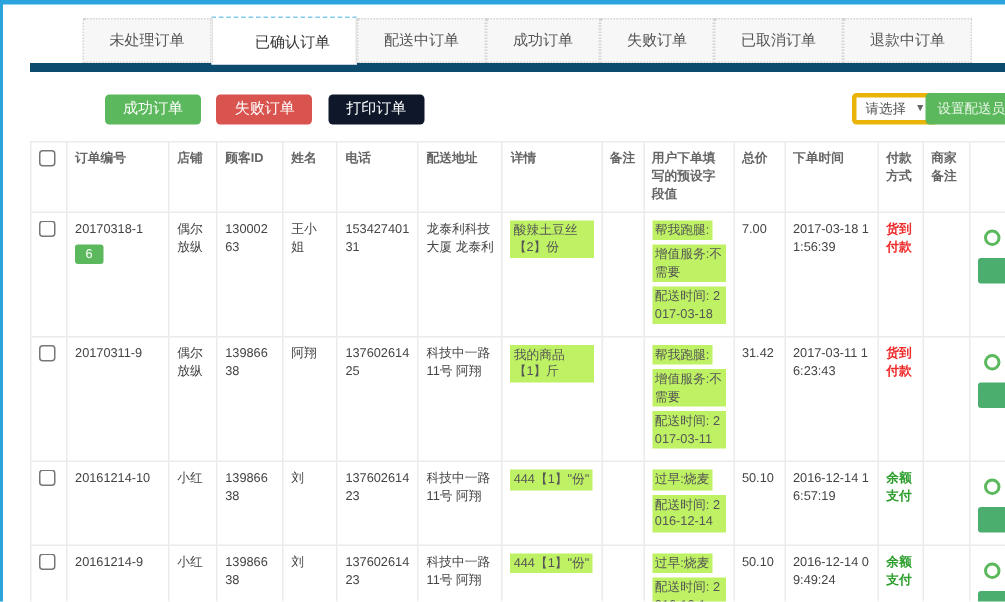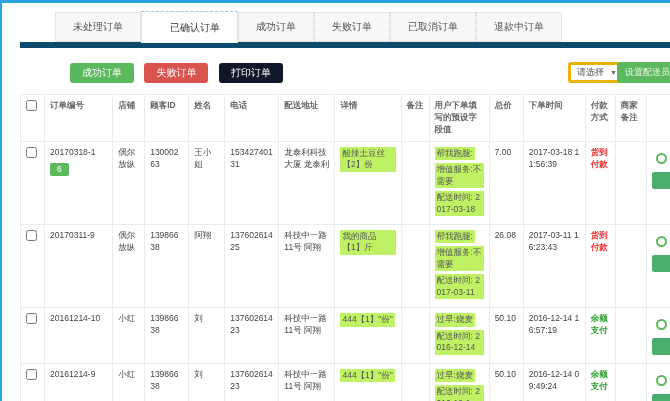--- a/index.html
+++ b/index.html
@@ -77,20 +77,21 @@
   }
 </style>
 </head>
 <body>
 
 <div class="content">
 
   <div class="tabbar">
       <div class="tab">未处理订单</div>
       <div class="tab active">已确认订单</div>
+      <div class="tab">配送中订单</div>
       <div class="tab">成功订单</div>
       <div class="tab">失败订单</div>
       <div class="tab">已取消订单</div>
       <div class="tab">退款中订单</div>
     </div>
 
   <div class="toolbar">
     <button class="btn btn-green">成功订单</button>
     <button class="btn btn-red">失败订单</button>
     <button class="btn btn-orange">打印订单</button>
@@ -165,21 +166,21 @@
             <div>20170311-9</div>
           </td>
           <td>偶尔放纵</td>
           <td>13986638</td>
           <td>阿翔</td>
           <td>13760261425</td>
           <td>科技中一路11号 阿翔</td>
           <td><span class="tag">我的商品【1】斤</span></td>
           <td class="empty-cell"></td>
           <td><span class="tag">帮我跑腿:</span><span class="tag">增值服务:不需要</span><span class="tag">配送时间: 2017-03-11</span></td>
-          <td>26.08</td>
+          <td>31.42</td>
           <td>2017-03-11 16:23:43</td>
           <td class="pay cod">货到付款</td>
           <td class="empty-cell"></td>
           <td>
             <div class="action-circle"></div>
             <button class="action-btn"></button>
           </td>
         </tr>
         <tr>
           <td><input type="checkbox" style=""></td>

